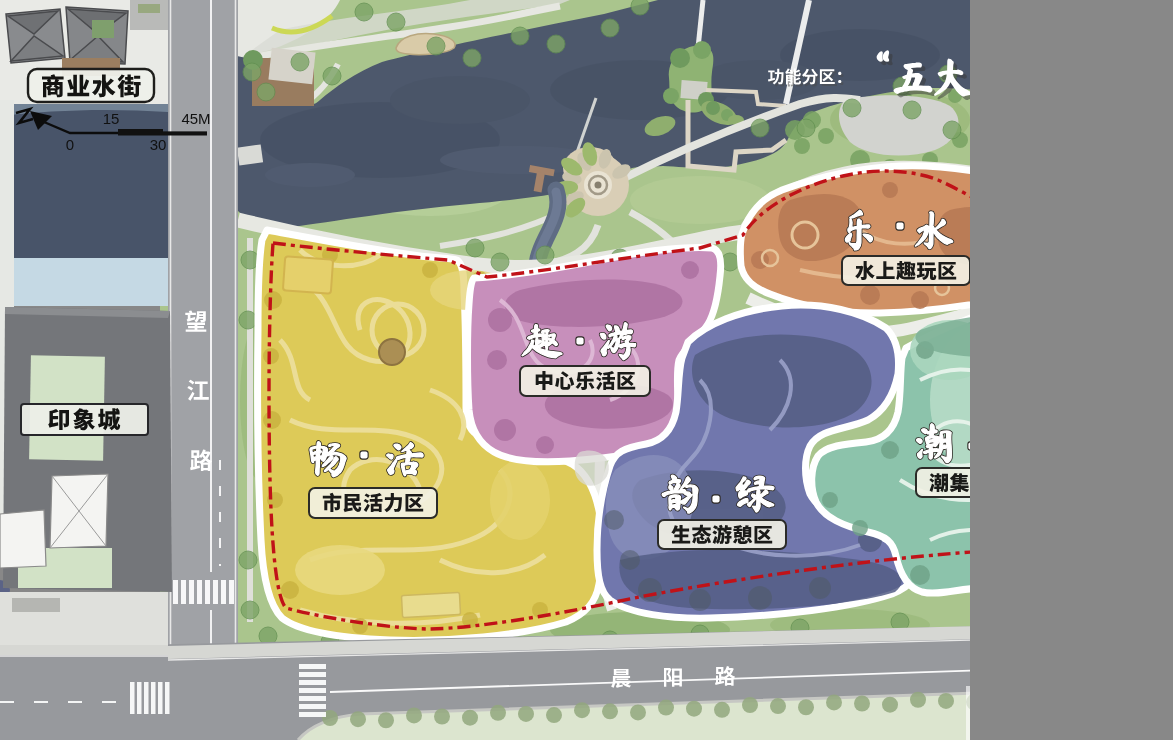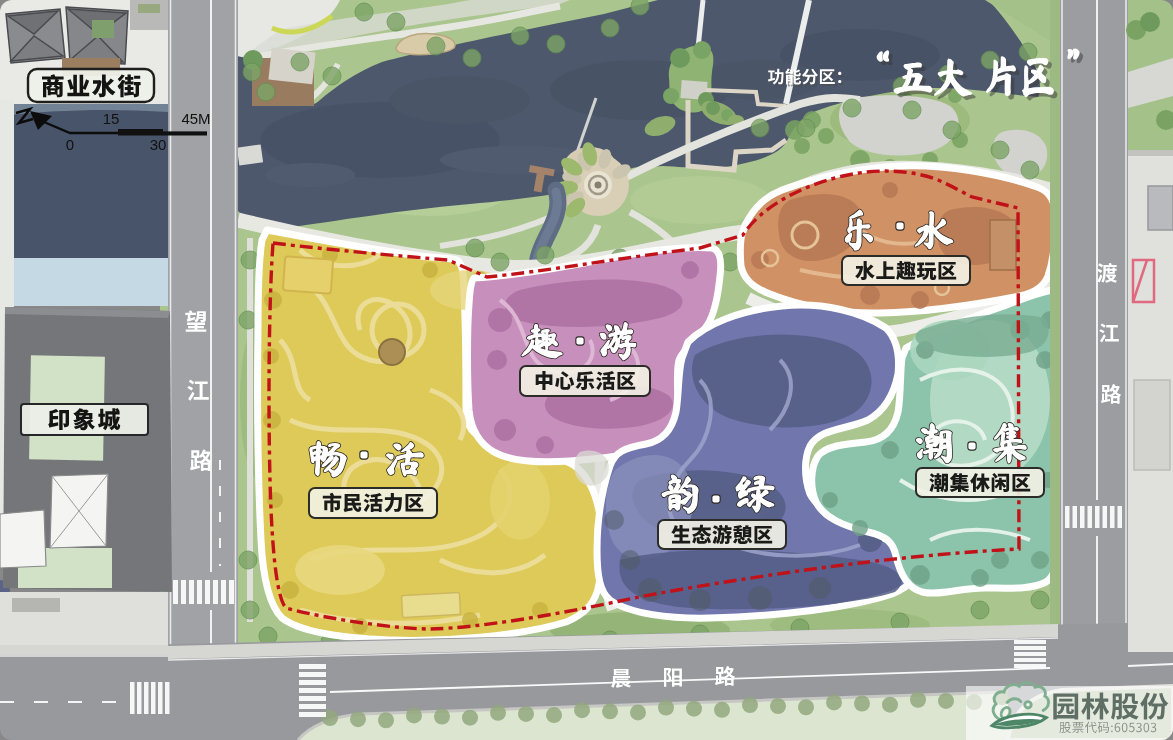--- a/index.html
+++ b/index.html
@@ -1,14 +1,14 @@
 <!DOCTYPE html>
 <html><head><meta charset="utf-8"><style>
 html,body{margin:0;padding:0;background:#888;}
-#wrap{width:1173px;height:740px;overflow:hidden;position:relative;font-family:"Liberation Sans",sans-serif;border-radius:12px;}
+#wrap{width:970px;height:740px;overflow:hidden;position:relative;font-family:"Liberation Sans",sans-serif;}
 </style></head><body>
 <div id="wrap">
 <svg width="1173" height="740" viewBox="0 0 1173 740" xmlns="http://www.w3.org/2000/svg">
 <defs>
 <filter id="rough" x="-5%" y="-5%" width="110%" height="110%">
 <feTurbulence type="fractalNoise" baseFrequency="0.9" numOctaves="2" result="n"></feTurbulence>
 <feColorMatrix in="n" type="matrix" values="0 0 0 0 0  0 0 0 0 0  0 0 0 0 0  0.6 0.6 0.6 0 0" result="na"></feColorMatrix>
 <feComposite in="na" in2="SourceGraphic" operator="in" result="tex"></feComposite>
 <feBlend in="SourceGraphic" in2="tex" mode="multiply"></feBlend>
 </filter>

